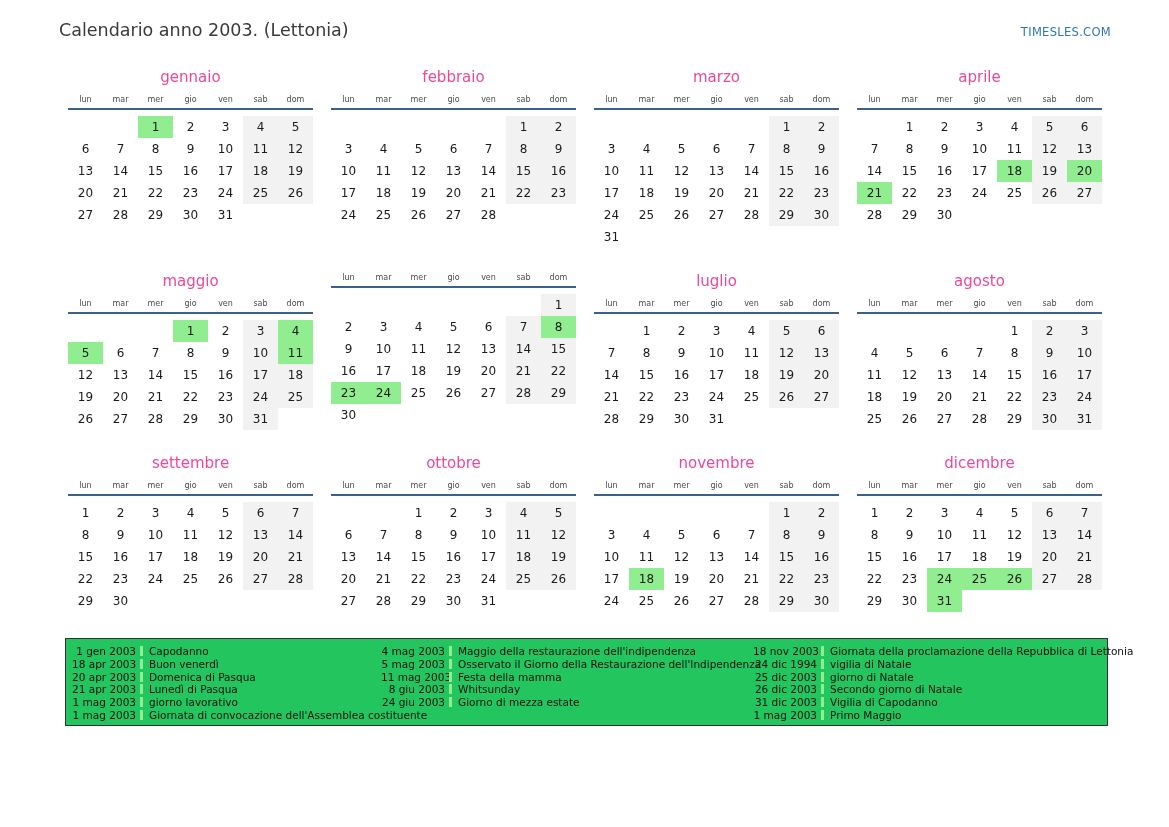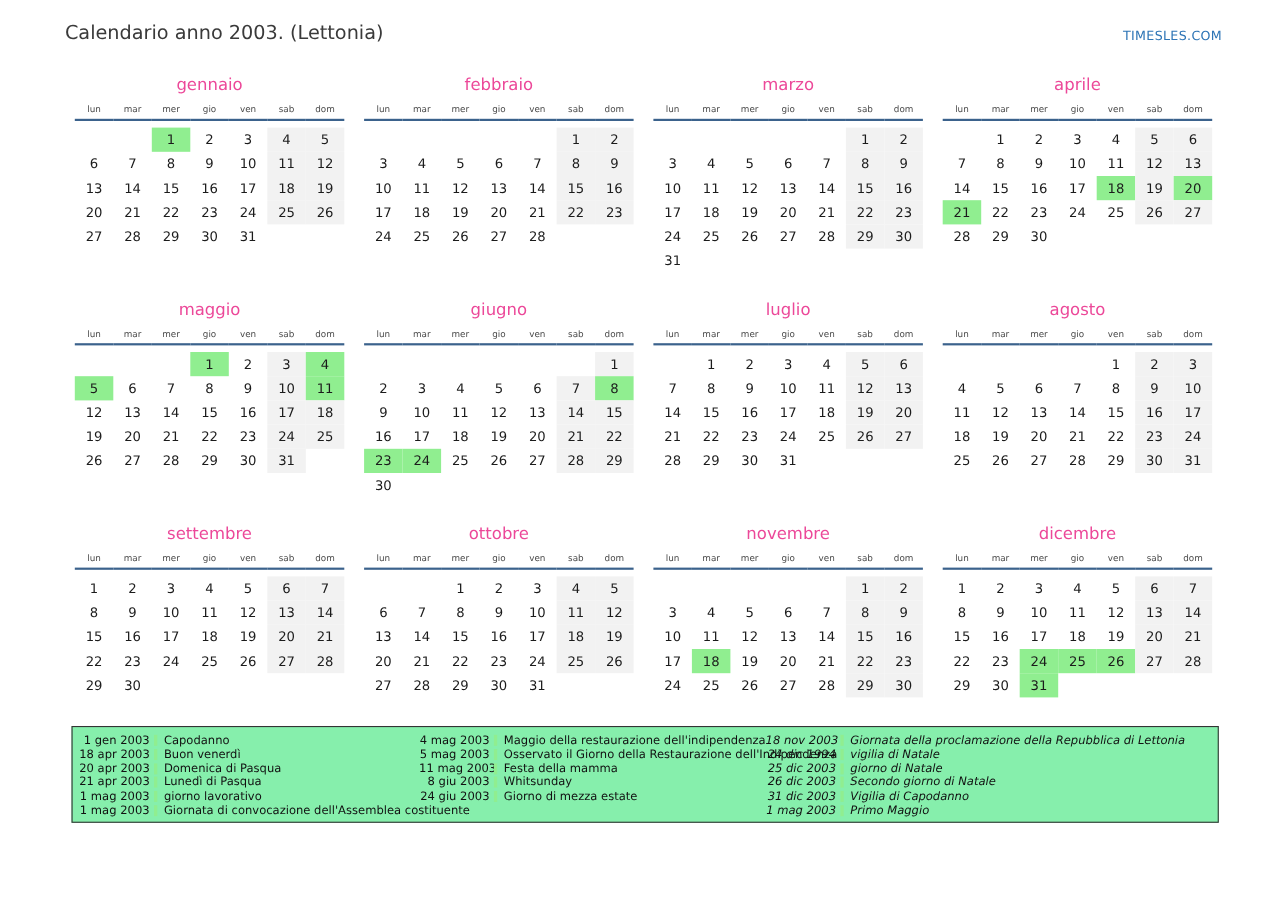--- a/index.html
+++ b/index.html
@@ -14,25 +14,25 @@
             column-gap:18px; row-gap:24px; }
   .month-title { text-align:center; color:#ec4899; font-size:15px; margin-bottom:8px; }
   .cal { display:grid; grid-template-columns:repeat(7,35px); grid-auto-rows:22px; }
   .wd { font-size:8px; color:#4a4a4a; text-align:center; line-height:12px;
         height:16px !important; border-bottom:2px solid #3b628c; }
   .cal > .wd { grid-row:1; }
   .cell { height:22px; line-height:22px; text-align:center; font-size:12px; color:#1b1b1b; }
   .cell.weekend { background:#f2f2f2; }
   .cell.holiday { background:#90ee90; }
   .legend { position:relative; margin:26px 0 0 65px; width:1043px; height:88px;
-            border:1px solid #333333; background:#86efac; }
+            border:1px solid #333333; background:#22c55e; }
   .legend-col { position:absolute; top:6px; }
   .legend-col.c1 { left:6px; }
   .legend-col.c2 { left:315px; }
-  .legend-col.c3 { left:630px;font-style:italic; }
+  .legend-col.c3 { left:687px; }
   .lrow { height:12.7px; display:flex; align-items:center; white-space:nowrap;
           font-size:10.5px; color:#111111; }
   .ldate { display:inline-block; width:64px; text-align:right; }
   .lbar { display:inline-block; width:3px; height:10px; background:#90ee90;
           margin:0 6px 0 4px; flex:0 0 3px; }
 </style>
 </head>
 <body>
 
 <div class="header">
@@ -277,21 +277,20 @@
         <div class="cell">26</div>
         <div class="cell">27</div>
         <div class="cell">28</div>
         <div class="cell">29</div>
         <div class="cell">30</div>
         <div class="cell weekend">31</div>
         <div class="cell"></div>
       </div>
     </div>
     <div class="month">
-      <div class="month-title">giugno</div>
       <div class="cal">
         <div class="wd">lun</div>
         <div class="wd">mar</div>
         <div class="wd">mer</div>
         <div class="wd">gio</div>
         <div class="wd">ven</div>
         <div class="wd">sab</div>
         <div class="wd">dom</div>
         <div class="cell"></div>
         <div class="cell"></div>

